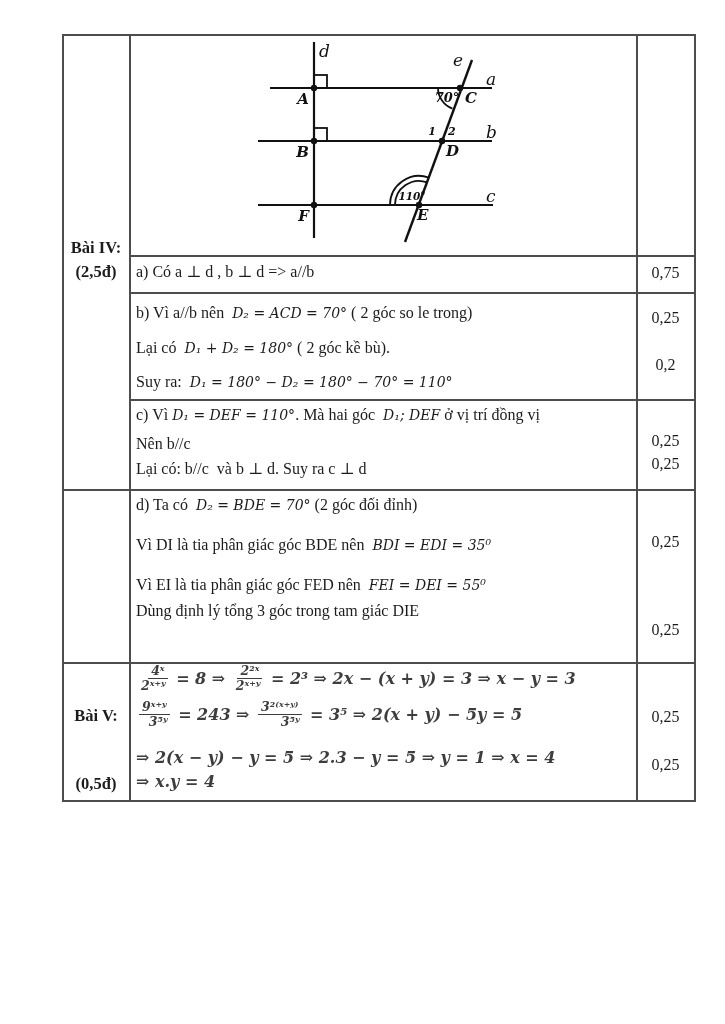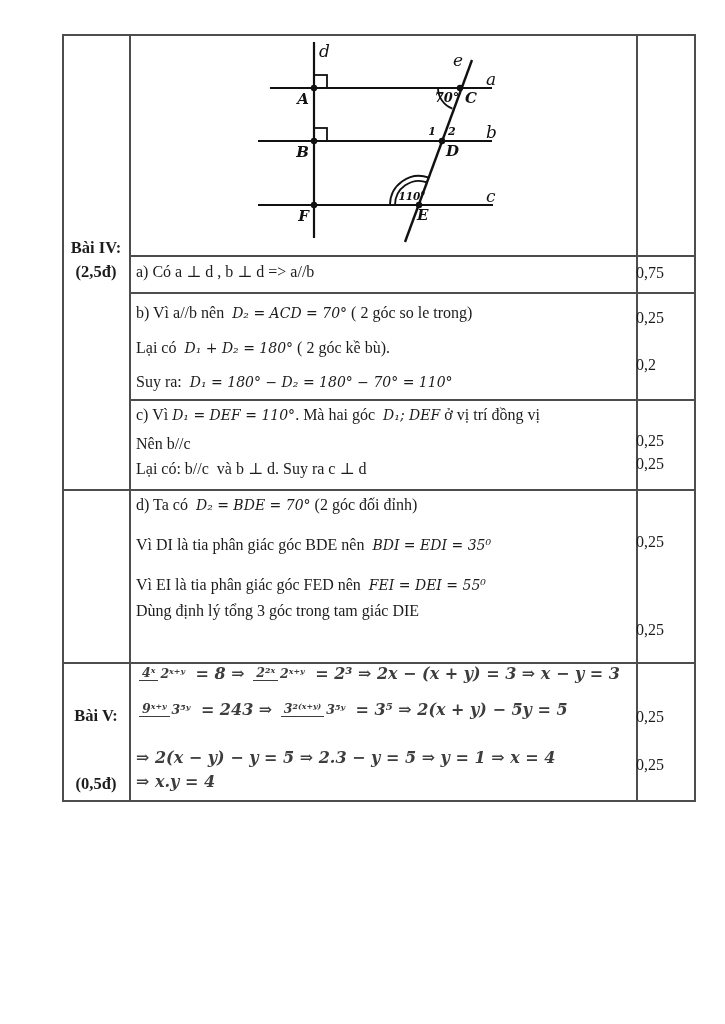--- a/index.html
+++ b/index.html
@@ -10,25 +10,25 @@
   
   .b{position:absolute;background:#4d4d4d;}
   .vline{width:2px;}
   .hline{height:2px;}
   
   .lblcell{position:absolute;left:62px;width:68px;text-align:center;font-weight:bold;font-size:16.5px;white-space:pre;}
   
   .line{position:absolute;left:136px;font-size:16px;white-space:pre;line-height:20px;}
   .mi{font-style:italic;font-family:"DejaVu Serif","Liberation Serif",serif;font-size:14px;}
   
-  .pt{position:absolute;left:636px;width:59px;text-align:left;font-size:16px;}
+  .pt{position:absolute;left:636px;width:59px;text-align:center;font-size:16px;}
   
   .mathline{position:absolute;left:136px;display:flex;align-items:center;
     font-family:"DejaVu Serif",serif;font-style:italic;font-weight:600;color:#3d3d3d;font-size:16px;white-space:pre;}
-  .frac{display:inline-flex;flex-direction:row;align-items:flex-end;line-height:1.12;font-size:12.5px;margin:0 3px;}
+  .frac{display:inline-flex;flex-direction:column;align-items:flex-end;line-height:1.12;font-size:12.5px;margin:0 3px;}
   .frac .num{border-bottom:1.5px solid #3d3d3d;padding:0 3px;}
   .frac .den{padding:0 2px;}
   svg text{font-family:"DejaVu Serif","Liberation Serif",serif;}
 </style>
 </head>
 <body>
 
 <div class="page">
 
   <div class="b vline" style="left:62px;top:34px;height:768px;"></div>

